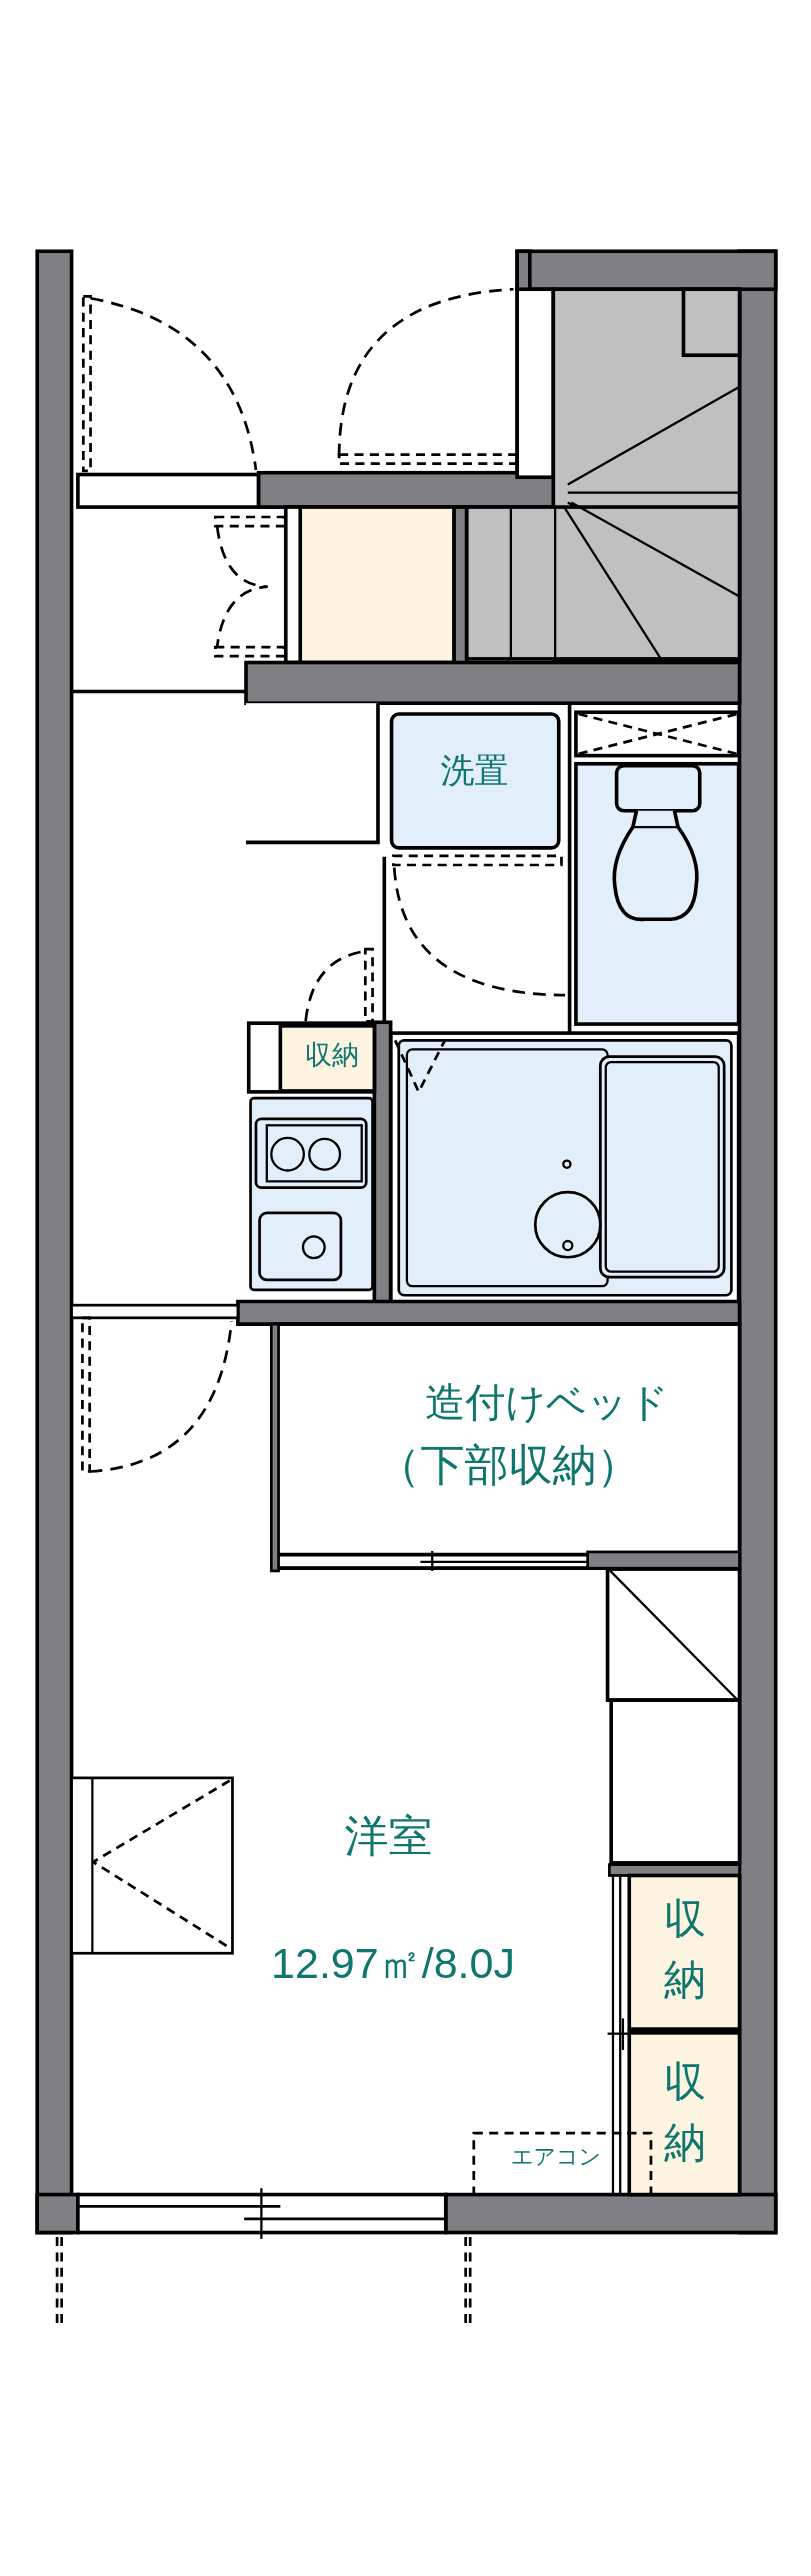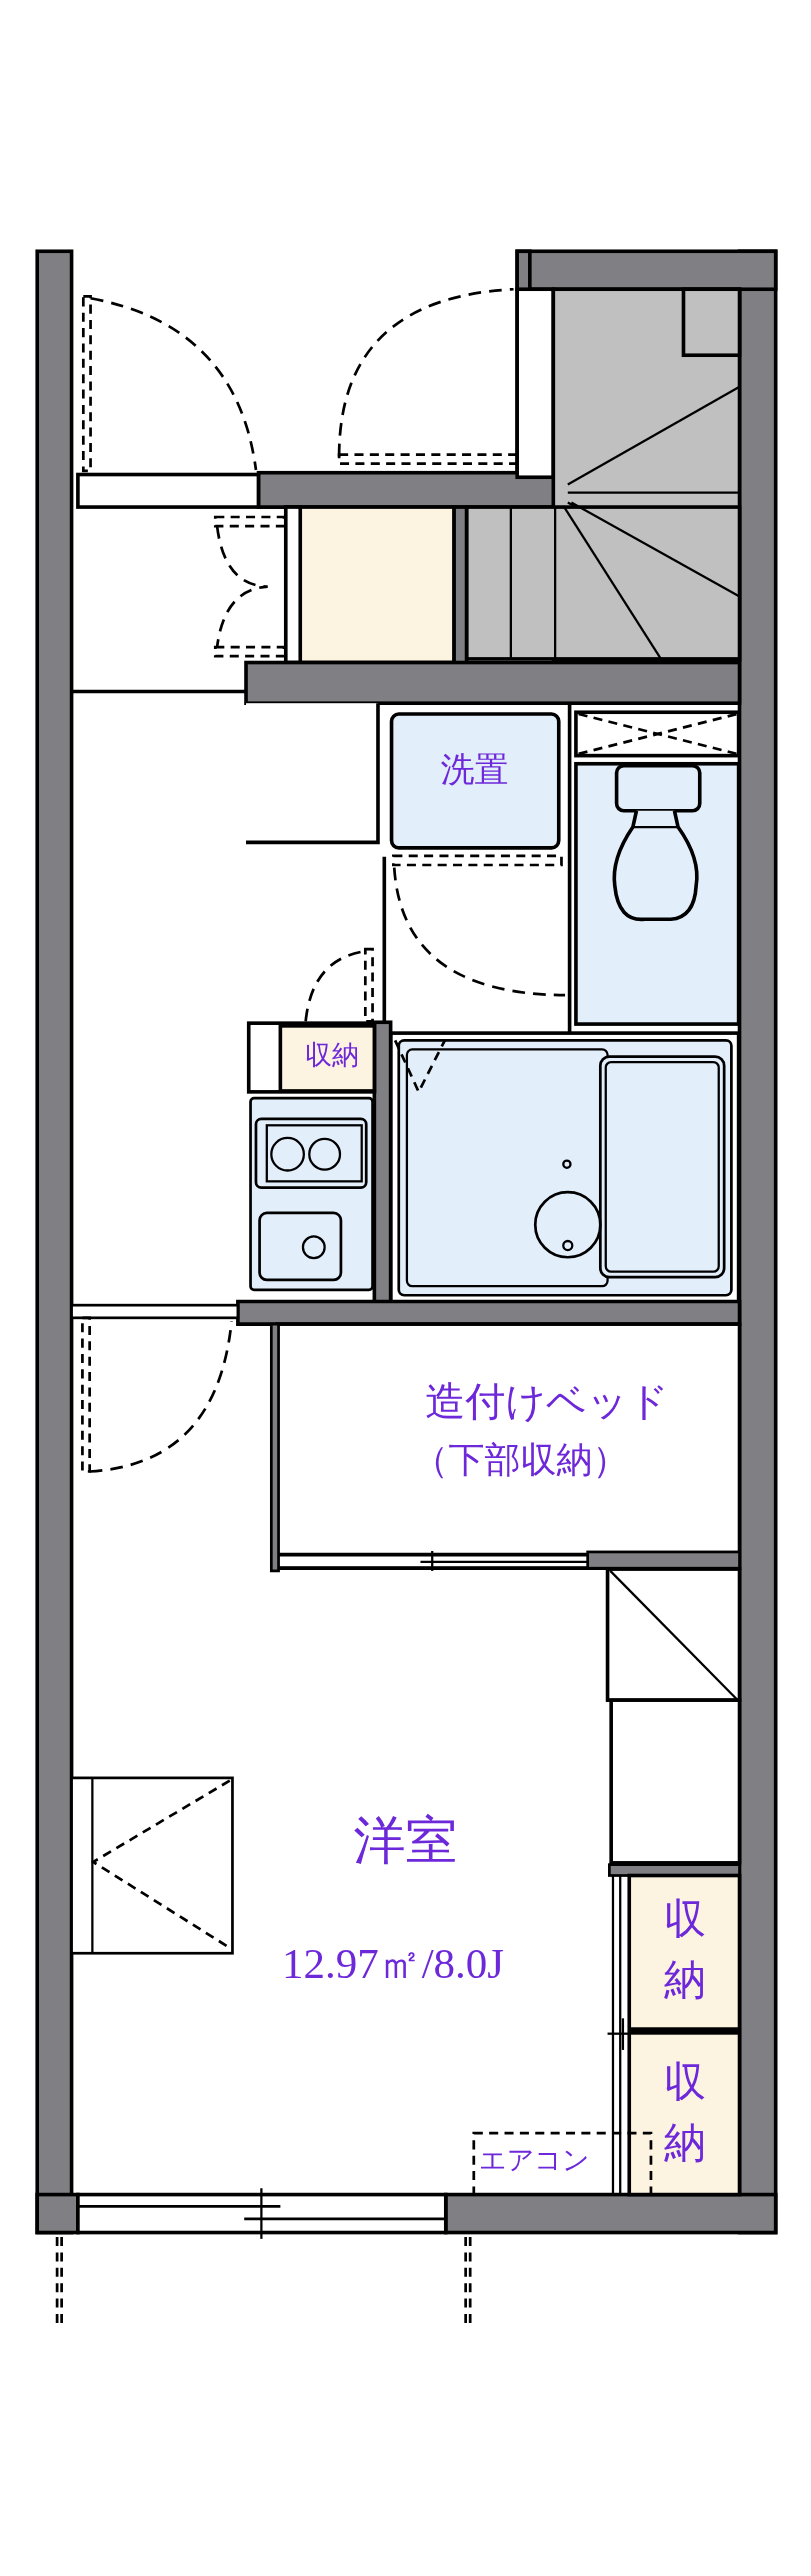--- a/index.html
+++ b/index.html
@@ -4,21 +4,21 @@
   <style>
     html, body { margin: 0; padding: 0; background: #ffffff; }
     body { width: 812px; height: 2576px; position: relative; overflow: hidden; }
     #plan { position: absolute; left: 0; top: 0; }
     .wall { fill: #807f84; stroke: #000; stroke-width: 4; }
     .wallthin { fill: #807f84; stroke: #000; stroke-width: 3; }
     .line { fill: none; stroke: #000; stroke-width: 4; }
     .thin { fill: none; stroke: #000; stroke-width: 2.5; }
     .dash { fill: none; stroke: #000; stroke-width: 3; stroke-dasharray: 14 9; }
     .dash2 { fill: none; stroke: #000; stroke-width: 3; stroke-dasharray: 10 7; }
-    .label { position: absolute; font-family: Liberation Serif, serif; color: #6d28d9; text-align: center; line-height: 1.2; white-space: nowrap; }
+    .label { position: absolute; font-family: Liberation Sans, sans-serif; color: #0f766e; text-align: center; line-height: 1.2; white-space: nowrap; }
   </style>
 </head>
 <body>
 
 <svg id="plan" width="812" height="2576" viewBox="0 0 898 2850" xmlns="http://www.w3.org/2000/svg">
 
   <rect class="wall" x="41" y="278" width="38" height="2192"></rect>
   <rect class="wall" x="818" y="278" width="40" height="2192"></rect>
   <rect class="wall" x="572" y="278" width="286" height="42"></rect>
   <rect class="wall" x="572" y="278" width="14" height="260"></rect>
@@ -135,21 +135,21 @@
 
   <line class="dash2" x1="63" y1="2475" x2="63" y2="2575"></line>
   <line class="dash2" x1="68" y1="2475" x2="68" y2="2575"></line>
   <line class="dash2" x1="515" y1="2475" x2="515" y2="2575"></line>
   <line class="dash2" x1="520" y1="2475" x2="520" y2="2575"></line>
 </svg>
 
 <div class="label" style="left:391px; top:750px; width:167px; font-size:34px;">洗置</div>
 <div class="label" style="left:282px; top:1039px; width:100px; font-size:27px;">収納</div>
 <div class="label" style="left:277px; top:1378px; width:540px; font-size:40px;">造付けベッド</div>
-<div class="label" style="left:277px; top:1439px; width:463px; font-size:36px;padding-left:12px;">（下部収納）</div>
-<div class="label" style="left:270px; top:1810px; width:271px; font-size:52px;">洋室</div>
+<div class="label" style="left:277px; top:1439px; width:463px; font-size:44px;">（下部収納）</div>
+<div class="label" style="left:253px; top:1810px; width:271px; font-size:44px;">洋室</div>
 <div class="label" style="left:226px; top:1894px; width:334px; font-size:43px;margin-top:44px;">12.97㎡/8.0J</div>
 <div class="label" style="left:631px; top:1889px; width:108px; font-size:42px; white-space:pre; line-height:1.45;">収
 納</div>
 <div class="label" style="left:631px; top:2052px; width:108px; font-size:42px; white-space:pre; line-height:1.45;">収
 納</div>
-<div class="label" style="left:479px; top:2144px; width:154px; font-size:27px; text-align:left;">エアコン</div>
+<div class="label" style="left:479px; top:2144px; width:154px; font-size:22px; text-align:center;">エアコン</div>
 
 
 </body></html>

